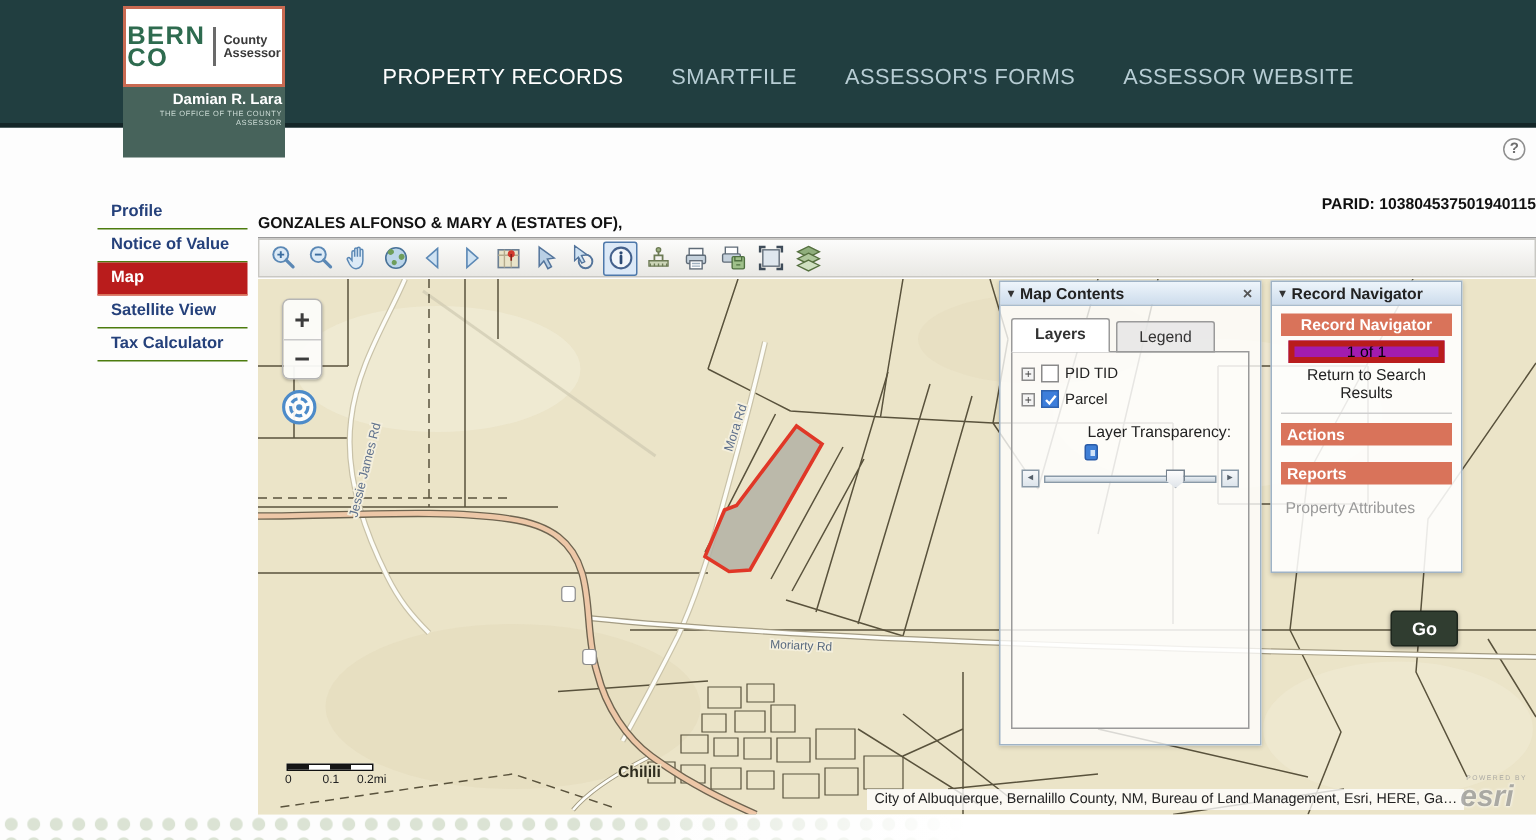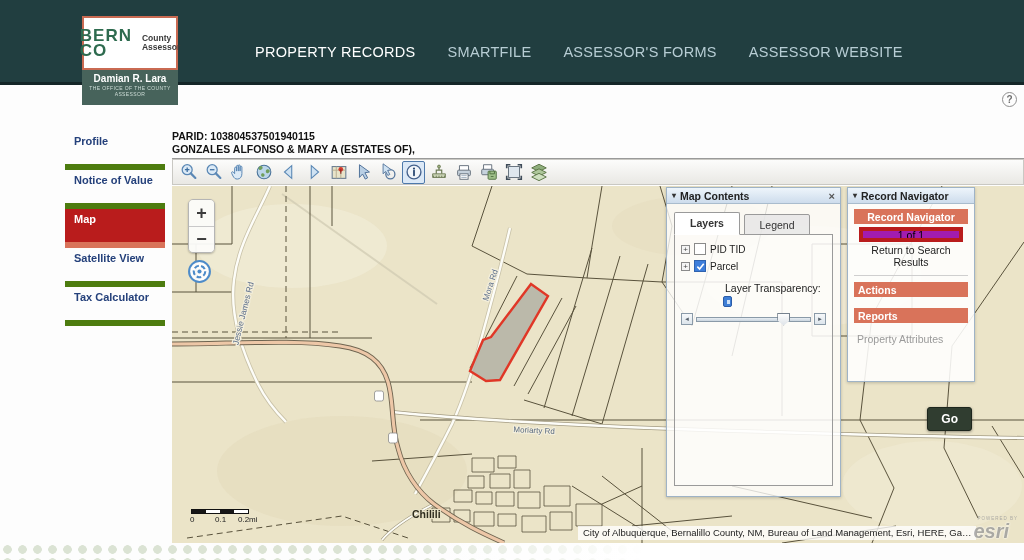--- a/index.html
+++ b/index.html
@@ -2,42 +2,42 @@
 <html><head>
 <meta charset="utf-8">
 <style>
   * { margin:0; padding:0; box-sizing:border-box; }
   html,body { width:1024px; height:560px; }
   body { font-family:"Liberation Sans", sans-serif; background:#fff; overflow:hidden; }
   .page { position:relative; width:1024px; height:560px; background:#fdfdfd; overflow:hidden; }
 
   
   .hdr { position:absolute; left:0; top:0; width:1024px; height:85px; background:#213e40; border-bottom:3px solid #142628; }
-  .logo { position:absolute; left:82px; top:16px; width:96px; z-index:5; }
+  .logo { position:absolute; left:82px; top:4px; width:108px; z-index:5; }
   .logo-top { background:#fff; border:2px solid #c96a52; height:54px; display:flex; align-items:center; justify-content:center; gap:5px; }
   .logo-bern { color:#2e6b4f; font-weight:bold; font-size:17px; line-height:15px; letter-spacing:1px; }
   .logo-sep { width:2px; height:26px; background:#6a6a6a; }
   .logo-sub { color:#3a3a3a; font-size:8.5px; line-height:9px; font-weight:bold; }
-  .logo-bottom { background:#47635b; color:#fff; text-align:center; padding:3px 2px 8px; }
+  .logo-bottom { background:#47635b; color:#fff; text-align:right; padding:3px 2px 20px; }
   .logo-name { font-size:10px; font-weight:bold; }
   .logo-tag { font-size:5px; letter-spacing:.4px; color:#cfded8; margin-top:1px; }
   .nav { position:absolute; left:255px; top:44px; display:flex; gap:32px; }
   .nav div { font-size:14.5px; font-weight:normal; color:#b7cdd4; letter-spacing:.3px; cursor:pointer; white-space:nowrap; }
   .nav div.active { color:#ffffff; }
 
   .help { position:absolute; right:7px; top:92px; width:15px; height:15px; border:1.5px solid #8f8f8f; border-radius:50%; color:#6f6f6f; font-size:10px; font-weight:bold; display:flex; align-items:center; justify-content:center; }
 
   
   .side { position:absolute; left:65px; top:131px; width:100px; }
-  .side-item { font-size:11px; font-weight:bold; color:#25417b; padding:4px 9px 17px; border-bottom:6px solid #4d7c0f; cursor:pointer; }
+  .side-item { font-size:11px; font-weight:bold; color:#25417b; padding:4px 9px 5px; border-bottom:1px solid #4d7c0f; cursor:pointer; }
   .side-item.active { background:#b91c1c; color:#fff; border-bottom-color:#d9735a; }
 
   
   .rec-head { position:absolute; left:172px; top:130px; width:852px; }
-  .parid { font-size:10.5px; font-weight:bold; color:#111; line-height:13px; }
+  .parid { font-size:10.5px; font-weight:bold; color:#111; line-height:13px;text-align:right; }
   .owner { font-size:10.5px; font-weight:bold; color:#111; line-height:13px; border-bottom:1px solid #9a9a9a; padding-bottom:2px; }
 
   
   .tools { position:absolute; left:172px; top:159px; width:852px; height:26px; background:linear-gradient(#fcfcfb,#e9e8e4); border:1px solid #c9c8c3; display:flex; align-items:center; padding-left:4px; gap:2px; }
   .tbtn { width:23px; height:23px; display:flex; align-items:center; justify-content:center; cursor:pointer; border:1px solid transparent; border-radius:2px; }
   .tbtn svg { width:20px; height:20px; }
   .tbtn.sel { border:1px solid #4e79ab; background:#dce9f7; }
 
   
   .map { position:absolute; left:172px; top:186px; width:852px; height:357px; background:#ebe4c8; overflow:hidden; }

